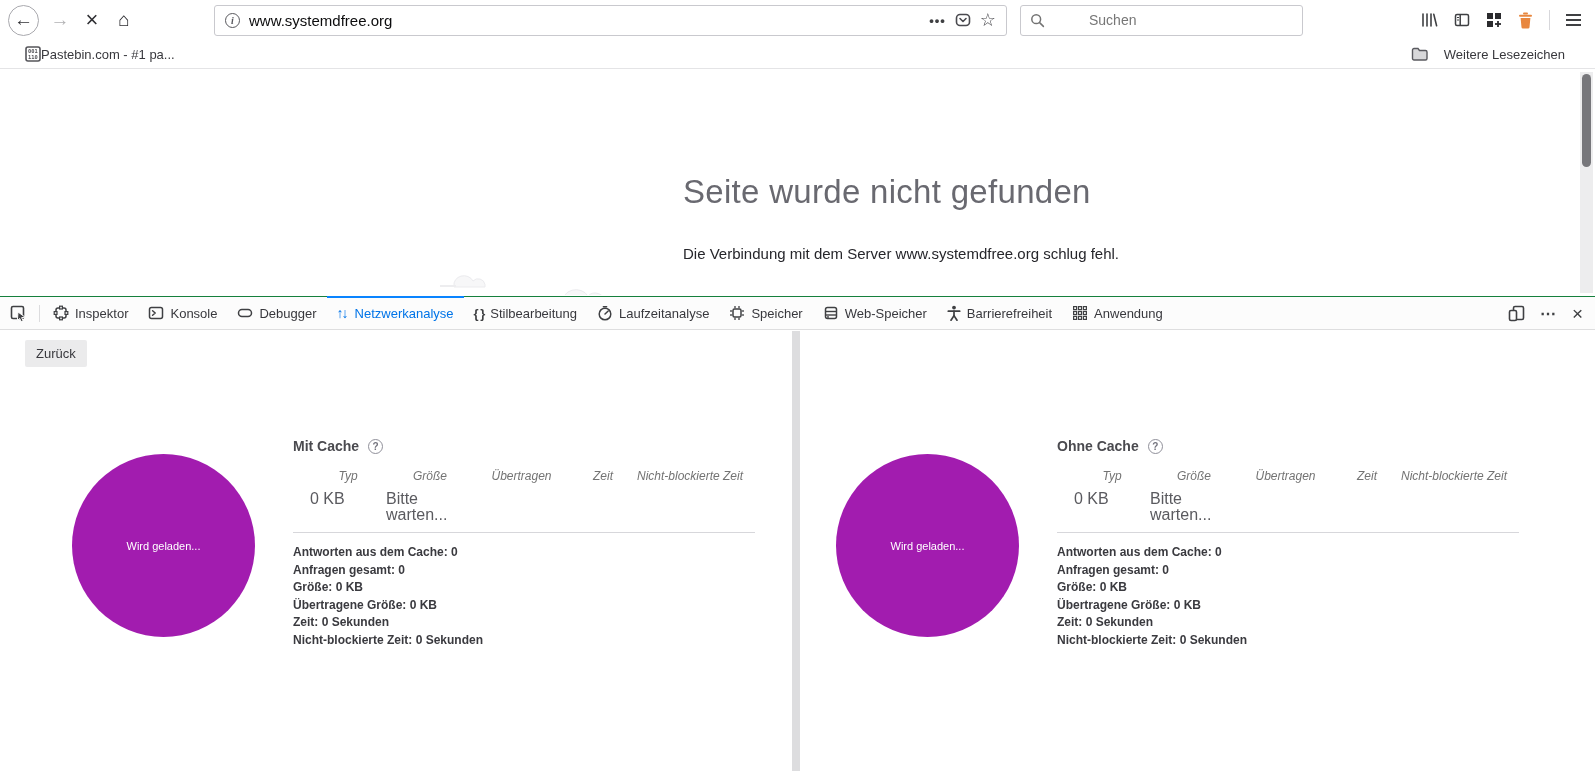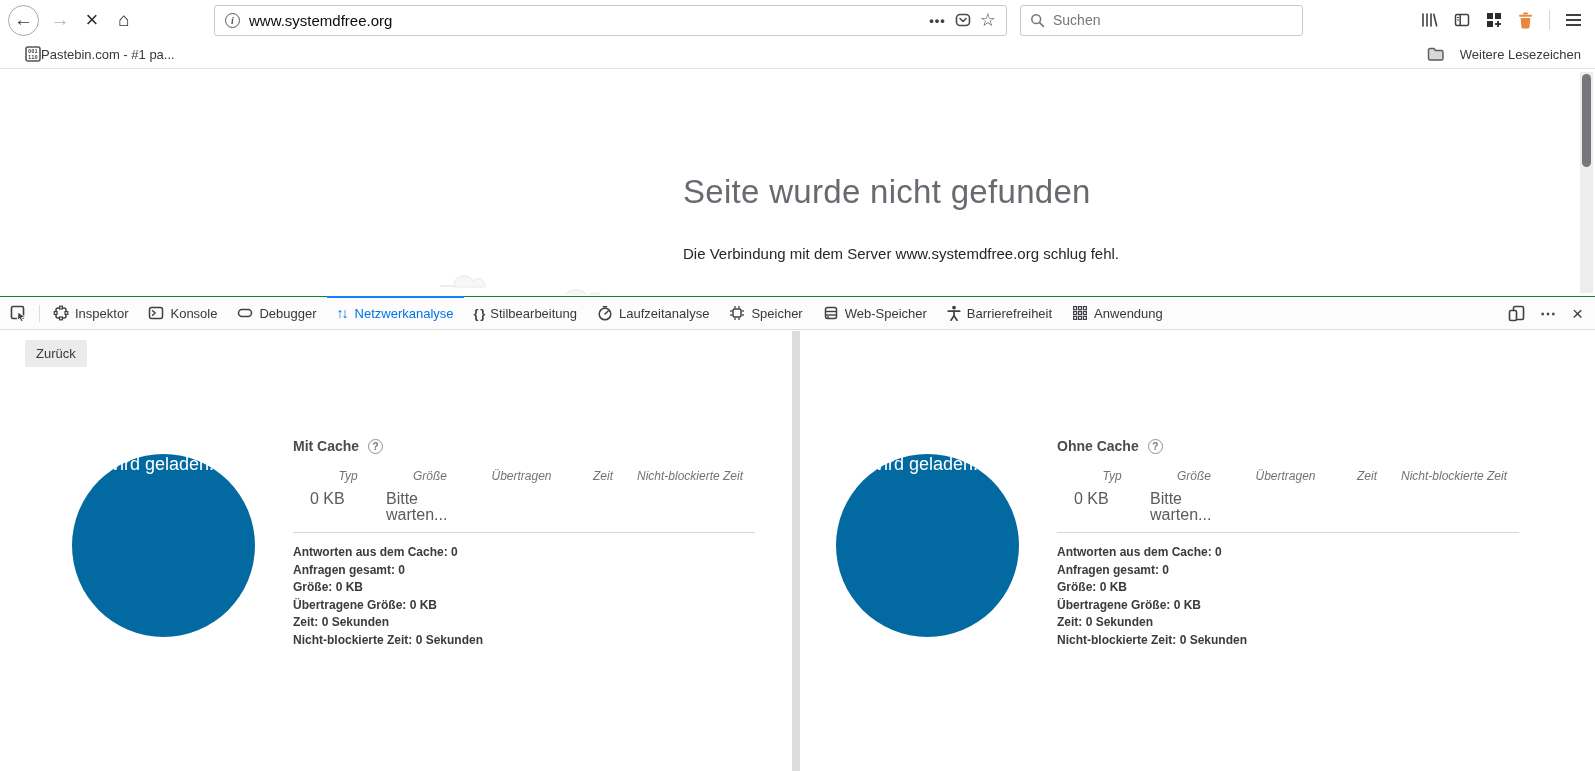--- a/index.html
+++ b/index.html
@@ -19,34 +19,34 @@
             display:flex; align-items:center; padding:0 10px; gap:9px; flex:0 0 auto; }
   .info-icon { width:15px; height:15px; border:1.2px solid #58585d; border-radius:50%; font:italic bold 10px "Liberation Serif",serif;
                color:#58585d; display:flex; align-items:center; justify-content:center; flex:0 0 auto; }
   .url-text { flex:1; font-size:15px; color:#0c0c0d; white-space:nowrap; overflow:hidden; }
   .urlbar-icon { color:#4a4a4f; font-size:15px; display:flex; align-items:center; flex:0 0 auto; }
   .meatballs { letter-spacing:1px; font-weight:bold; font-size:13px; color:#3f4043; }
   .star-glyph { font-size:18px; }
 
   .searchbar { margin-left:13px; width:283px; height:31px; border:1px solid #c9c9ce; border-radius:3px;
                display:flex; align-items:center; padding:0 9px; gap:8px; flex:0 0 auto; }
-  .searchbar input { border:none; outline:none; flex:1; font:14px "Liberation Sans",sans-serif; color:#0f766e; background:transparent; }
+  .searchbar input { border:none; outline:none; flex:1; font:14px "Liberation Sans",sans-serif; color:#0f766e; background:transparent;margin-left:36px; }
   .searchbar input::placeholder { color:#767676; }
 
   .nav-right { margin-left:auto; display:flex; align-items:center; gap:16px; padding-right:6px; }
   .nav-right .icn { display:flex; align-items:center; justify-content:center; }
   .sep-v { width:1px; height:20px; background:#d7d7db; }
   .hamburger { display:flex; flex-direction:column; gap:3px; }
   .hamburger div { width:15px; height:2px; background:#3f4043; }
 
   
   .bookmarks { height:29px; display:flex; align-items:center; padding:0 12px 0 12px;
                border-bottom:1px solid #e4e4e6; background:#fff; font-size:13px; color:#38383d; }
   .bm-item { display:flex; align-items:center; margin-left:13px; }
-  .bm-more { margin-left:auto; display:flex; align-items:center; gap:16px; margin-right:2px; }
+  .bm-more { margin-left:auto; display:flex; align-items:center; gap:16px; margin-right:18px; }
 
   
   .page { position:relative; height:226px; background:#fff; overflow:hidden; }
   .err-title { position:absolute; left:683px; top:104px; font-size:33px; font-weight:300; color:#696970; letter-spacing:.3px; }
   .err-msg   { position:absolute; left:683px; top:176px; font-size:15px; color:#26262b; }
   .illus { position:absolute; left:440px; top:195px; }
 
   .page-scroll { position:absolute; right:2px; top:3px; width:13px; height:221px; background:#ededee; }
   .page-scroll .thumb { position:absolute; left:2px; top:2px; width:9px; height:93px; background:#77777b; border-radius:5px; }
 
@@ -68,22 +68,22 @@
 
   .dt-content { position:absolute; left:0; top:34px; right:0; bottom:0; background:#fff; }
   .dt-divider { position:absolute; left:792px; top:0; width:8px; height:100%; background:#dddddf; }
   .pane { position:absolute; top:0; height:100%; }
   .pane-left  { left:17px;  width:792px; }
   .pane-right { left:800px; width:795px; }
 
   .back-btn { position:absolute; left:8px; top:9px; background:#ebebec; border:none; border-radius:2px;
               padding:6px 11px; font:13px "Liberation Sans",sans-serif; color:#38383d; }
 
-  .chart-circle { position:absolute; top:123px; width:183px; height:183px; border-radius:50%; background:#0369a1;
-                  color:#fff; font-size:18px; display:flex; justify-content:center; }
+  .chart-circle { position:absolute; top:123px; width:183px; height:183px; border-radius:50%; background:#a21caf;
+                  color:#fff; font-size:11px; display:flex; align-items:center; justify-content:center; }
   .pane-left  .chart-circle { left:55px; }
   .pane-right .chart-circle { left:36px; }
 
   .tblock { position:absolute; top:107px; width:462px; }
   .pane-left  .tblock { left:276px; }
   .pane-right .tblock { left:257px; }
   .tb-title { display:flex; align-items:center; gap:9px; font-size:14px; font-weight:bold; color:#4a4a4f; }
   .help { width:15px; height:15px; border:1.5px solid #90909a; border-radius:50%; font-size:10px; font-weight:bold;
           color:#73737d; display:flex; align-items:center; justify-content:center; }
   .cols { display:flex; margin-top:14px; font-size:12px; color:#737373; line-height:16px;font-style:italic; }

